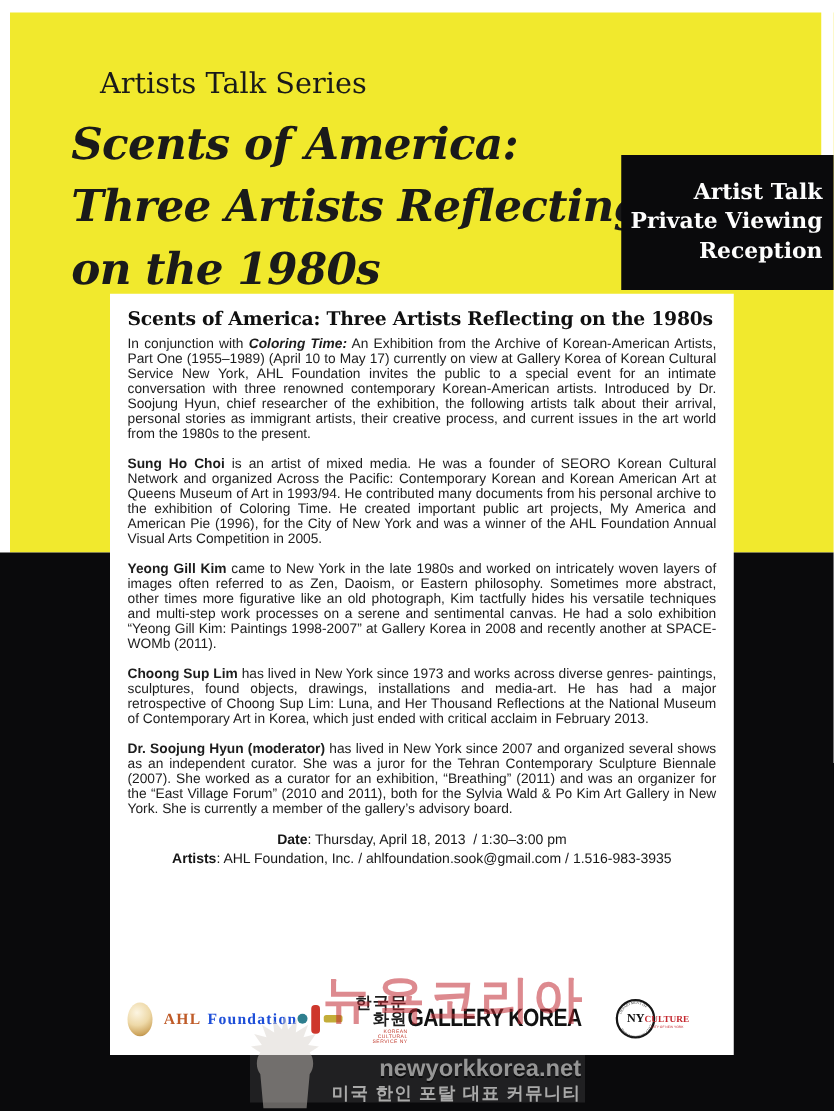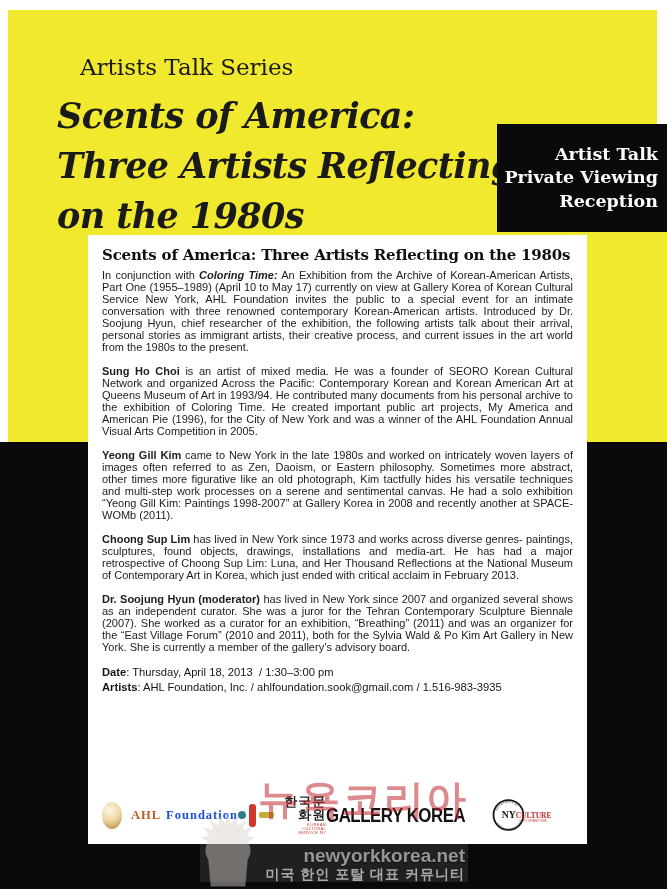--- a/index.html
+++ b/index.html
@@ -22,21 +22,21 @@
            display:flex;flex-direction:column;justify-content:center;align-items:flex-end;
            padding-right:9px;box-sizing:border-box;}
   .tag-line{color:#fdfdfd;font-family:"DejaVu Serif", serif;font-weight:bold;font-size:17.5px;line-height:23.5px;}
 
   
   .card{position:absolute;left:56px;top:235px;width:499px;height:609px;background:#ffffff;z-index:5;
         box-sizing:border-box;padding:11px 14px 0 14px;overflow:hidden;margin-left:32px;}
   .card-heading{font-family:"DejaVu Serif", serif;font-weight:bold;font-size:15px;letter-spacing:-0.2px;
                 color:#101010;margin:0 0 5px 0;}
   .para{font-size:11px;line-height:12px;text-align:justify;color:#1c1c1c;margin:0 0 12px 0;}
-  .details{margin-top:4px;font-size:11.2px;color:#161616;}
+  .details{margin-top:4px;font-size:11.2px;color:#161616;text-align:center;}
   .detail-line{line-height:15px;white-space:pre-wrap;}
 
   
   .logo-row{position:absolute;left:14px;right:28px;top:556px;height:48px;display:flex;
             align-items:center;justify-content:space-between;}
   .logo{display:flex;align-items:center;}
   .egg{width:20px;height:27px;border-radius:50%;
        background:radial-gradient(circle at 38% 30%, #fcf5e2 0%, #eed9a8 45%, #cda45c 78%, #8f6c34 100%);
        margin-right:9px;}
   .ahl-text{font-family:"Liberation Serif", serif;font-weight:bold;font-size:12.5px;letter-spacing:1px;}

